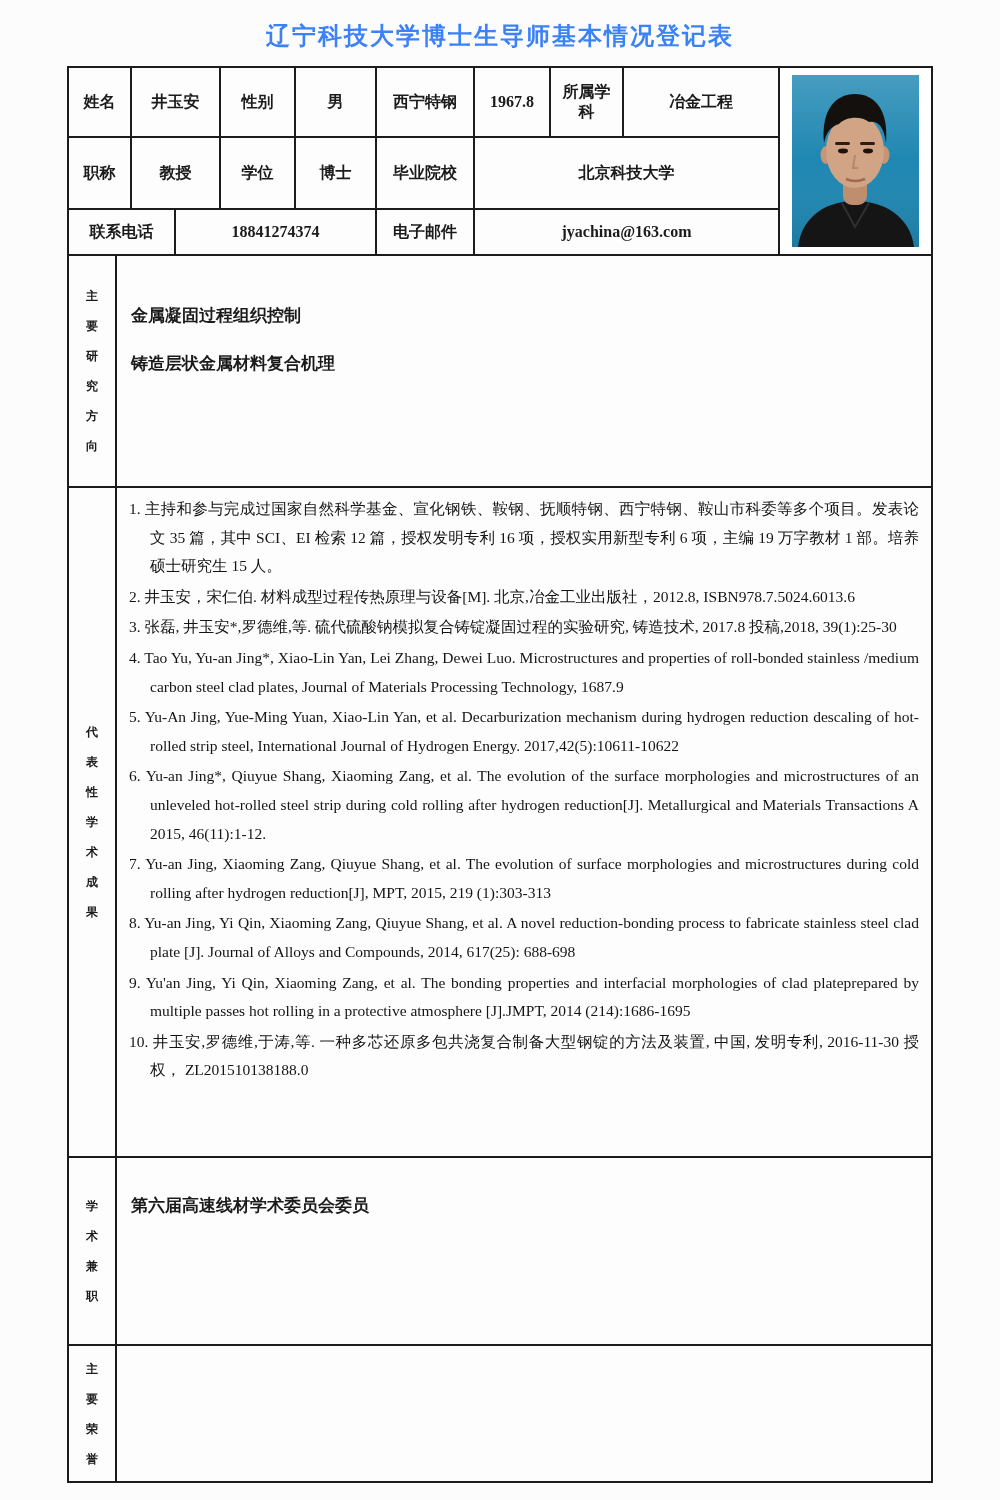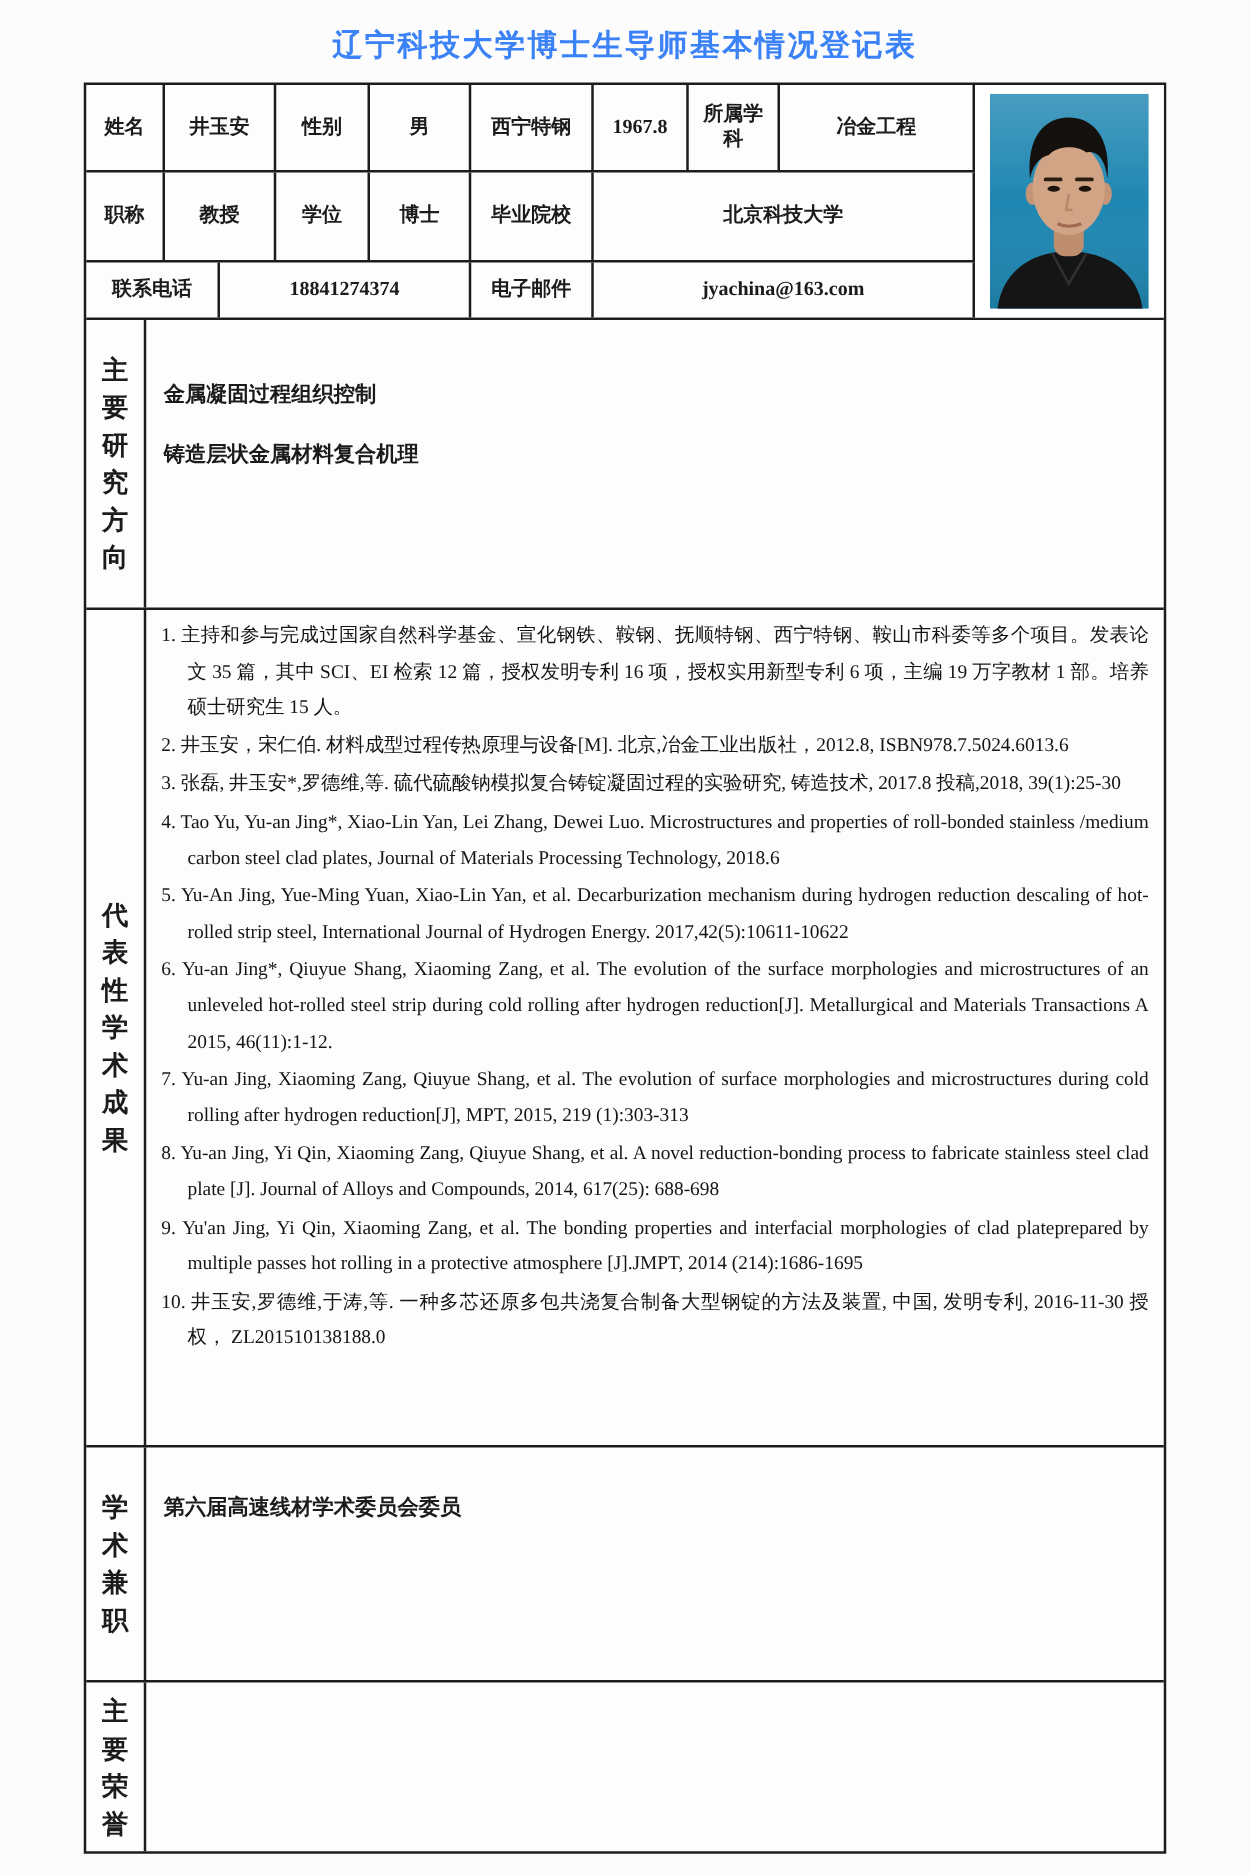--- a/index.html
+++ b/index.html
@@ -27,21 +27,21 @@
   .w107{width:107px}.w201{width:201px}.w305{width:305px}
   .wrap2 { width:3em; }
   .photo-cell { flex:1; display:flex; align-items:center; justify-content:center; background:#fff; }
   .photo-cell svg { display:block; }
 
   
   .section { display:flex; border-bottom:2px solid #1c1c1c; }
   .section:last-child { border-bottom:none; }
   .label-col { width:48px; border-right:2px solid #1c1c1c;
                display:flex; align-items:center; justify-content:center; }
-  .vlabel { width:22px; text-align:center; font-size:21px; font-weight:600;
+  .vlabel { width:22px; text-align:center; font-size:12px; font-weight:600;
             line-height:30px; word-break:break-all; }
   .content-col { flex:1; }
 
   .sec-research { height:232px; }
   .sec-research .content-col { padding:48px 16px 0 14px; }
   .research-line { font-size:17px; font-weight:600; line-height:24px; margin-bottom:24px; }
 
   .sec-achieve { height:670px; }
   .sec-achieve .content-col { padding:7px 12px 0 6px; }
   .pub { font-size:15.5px; line-height:28.6px; text-align:justify;
@@ -141,21 +141,21 @@
     </div>
 
     <div class="section sec-achieve">
       <div class="label-col">
         <div class="vlabel">代表性学术成果</div>
       </div>
       <div class="content-col">
         <div class="pub">1. 主持和参与完成过国家自然科学基金、宣化钢铁、鞍钢、抚顺特钢、西宁特钢、鞍山市科委等多个项目。发表论文 35 篇，其中 SCI、EI 检索 12 篇，授权发明专利 16 项，授权实用新型专利 6 项，主编 19 万字教材 1 部。培养硕士研究生 15 人。</div>
         <div class="pub">2. 井玉安，宋仁伯. 材料成型过程传热原理与设备[M]. 北京,冶金工业出版社，2012.8, ISBN978.7.5024.6013.6</div>
         <div class="pub">3. 张磊, 井玉安*,罗德维,等. 硫代硫酸钠模拟复合铸锭凝固过程的实验研究, 铸造技术, 2017.8 投稿,2018, 39(1):25-30</div>
-        <div class="pub">4. Tao Yu, Yu-an Jing*, Xiao-Lin Yan, Lei Zhang, Dewei Luo. Microstructures and properties of roll-bonded stainless /medium carbon steel clad plates, Journal of Materials Processing Technology, 2018.6</div>
+        <div class="pub">4. Tao Yu, Yu-an Jing*, Xiao-Lin Yan, Lei Zhang, Dewei Luo. Microstructures and properties of roll-bonded stainless /medium carbon steel clad plates, Journal of Materials Processing Technology, 1687.9</div>
         <div class="pub">5. Yu-An Jing, Yue-Ming Yuan, Xiao-Lin Yan, et al. Decarburization mechanism during hydrogen reduction descaling of hot-rolled strip steel, International Journal of Hydrogen Energy. 2017,42(5):10611-10622</div>
         <div class="pub">6. Yu-an Jing*, Qiuyue Shang, Xiaoming Zang, et al. The evolution of the surface morphologies and microstructures of an unleveled hot-rolled steel strip during cold rolling after hydrogen reduction[J]. Metallurgical and Materials Transactions A 2015, 46(11):1-12.</div>
         <div class="pub">7. Yu-an Jing, Xiaoming Zang, Qiuyue Shang, et al. The evolution of surface morphologies and microstructures during cold rolling after hydrogen reduction[J], MPT, 2015, 219 (1):303-313</div>
         <div class="pub">8. Yu-an Jing, Yi Qin, Xiaoming Zang, Qiuyue Shang, et al. A novel reduction-bonding process to fabricate stainless steel clad plate [J]. Journal of Alloys and Compounds, 2014, 617(25): 688-698</div>
         <div class="pub">9. Yu'an Jing, Yi Qin, Xiaoming Zang, et al. The bonding properties and interfacial morphologies of clad plateprepared by multiple passes hot rolling in a protective atmosphere [J].JMPT, 2014 (214):1686-1695</div>
         <div class="pub">10.  井玉安,罗德维,于涛,等. 一种多芯还原多包共浇复合制备大型钢锭的方法及装置, 中国, 发明专利, 2016-11-30 授权，  ZL201510138188.0</div>
       </div>
     </div>
 
     <div class="section sec-positions">

